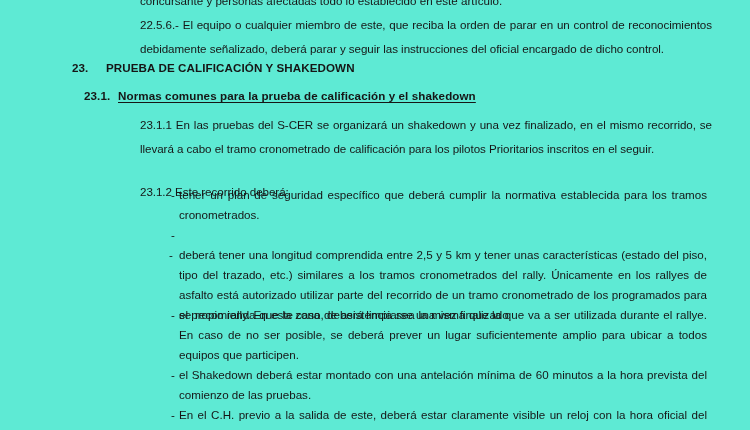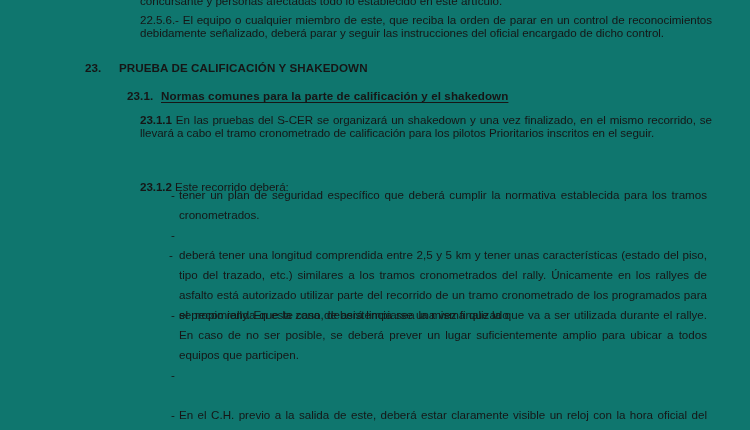--- a/index.html
+++ b/index.html
@@ -13,29 +13,29 @@
     overflow: hidden;
     font-family: "Liberation Sans", sans-serif;
     color: #161616;
     -webkit-font-smoothing: antialiased;
   }
 
   .page {
     position: relative;
     width: 750px;
     height: 430px;
-    background: #0f766e;
+    background: #5eead4;
     overflow: hidden;
   }
 
   
   .blk {
     position: absolute;
     font-size: 11.6px;
-    line-height: 13px;
+    line-height: 24px;
     color: #161616;
     letter-spacing: -0.05px;
   }
   .just { text-align: justify; text-justify: inter-word; }
   .left { text-align: left; margin-top: 24px; }
   .uline { text-decoration: underline; text-underline-offset: 2px; }
 
   
   .clipped-top {
     position: absolute;
@@ -55,21 +55,21 @@
     align-items: baseline;
     font-size: 11.6px;
     line-height: 20px;
     font-weight: bold;
     letter-spacing: 0.1px;
   }
   .hnum { width: 34px; flex: 0 0 34px; }
   .htxt { white-space: nowrap; }
 
   
-  .lead { font-weight: bold; }
+  .lead { font-weight: normal; }
 
   
   .hang {
     position: absolute;
     font-size: 11.6px;
     line-height: 20px;
     text-align: justify;
     text-justify: inter-word;
   }
   .hang > .mark {
@@ -80,28 +80,28 @@
 </style>
 </head>
 <body>
 
 <div class="page">
 
   <div class="clipped-top">concursante y personas afectadas todo lo establecido en este artículo.</div>
 
   <div class="blk just" style="left:140px; top:13px; width:572px;">22.5.6.- El equipo o cualquier miembro de este, que reciba la orden de parar en un control de reconocimientos debidamente señalizado, deberá parar y seguir las instrucciones del oficial encargado de dicho control.</div>
 
-  <div class="hrow" style="left:85px; top:58px;">
+  <div class="hrow" style="left:72px; top:58px;">
     <span class="hnum">23.</span>
     <span class="htxt">PRUEBA DE CALIFICACIÓN Y SHAKEDOWN</span>
   </div>
 
-  <div class="hrow" style="left:84px; top:86px;margin-left:43px;">
+  <div class="hrow" style="left:84px; top:86px;">
     <span class="hnum">23.1.</span>
-    <span class="htxt uline">Normas comunes para la parte de calificación y el shakedown</span>
+    <span class="htxt uline">Normas comunes para la prueba de calificación y el shakedown</span>
   </div>
 
   <div class="blk just" style="left:140px; top:113px; width:572px;">
     <span class="lead">23.1.1</span><span> </span><span>En las pruebas del S-CER se organizará un shakedown y una vez finalizado, en el mismo recorrido, se llevará a cabo el tramo cronometrado de calificación para los pilotos Prioritarios inscritos en el seguir.</span>
   </div>
 
   <div class="blk left" style="left:140px; top:156px; width:572px;">
     <span class="lead">23.1.2</span><span> </span><span>Este recorrido deberá:</span>
   </div>
 
@@ -119,20 +119,21 @@
     <span>deberá tener una longitud comprendida entre 2,5 y 5 km y tener unas características (estado del piso, tipo del trazado, etc.) similares a los tramos cronometrados del rally. Únicamente en los rallyes de asfalto está autorizado utilizar parte del recorrido de un tramo cronometrado de los programados para el propio rally. En este caso, deberá limpiarse una vez finalizado</span>
   </div>
 
   <div class="hang" style="left:179px; top:305px; width:528px;">
     <span class="mark">-</span>
     <span>se recomienda que la zona de asistencia sea la misma que la que va a ser utilizada durante el rallye. En caso de no ser posible, se deberá prever un lugar suficientemente amplio para ubicar a todos equipos que participen.</span>
   </div>
 
   <div class="hang" style="left:179px; top:365px; width:528px;">
     <span class="mark">-</span>
+    <span>el Shakedown deberá estar montado con una antelación mínima de 60 minutos a la hora prevista del comienzo de las pruebas.</span>
   </div>
 
   <div class="hang" style="left:179px; top:405px; width:528px;">
     <span class="mark">-</span>
     <span>En el C.H. previo a la salida de este, deberá estar claramente visible un reloj con la hora oficial del rallye</span>
   </div>
 
 </div>
 
 </body></html>

